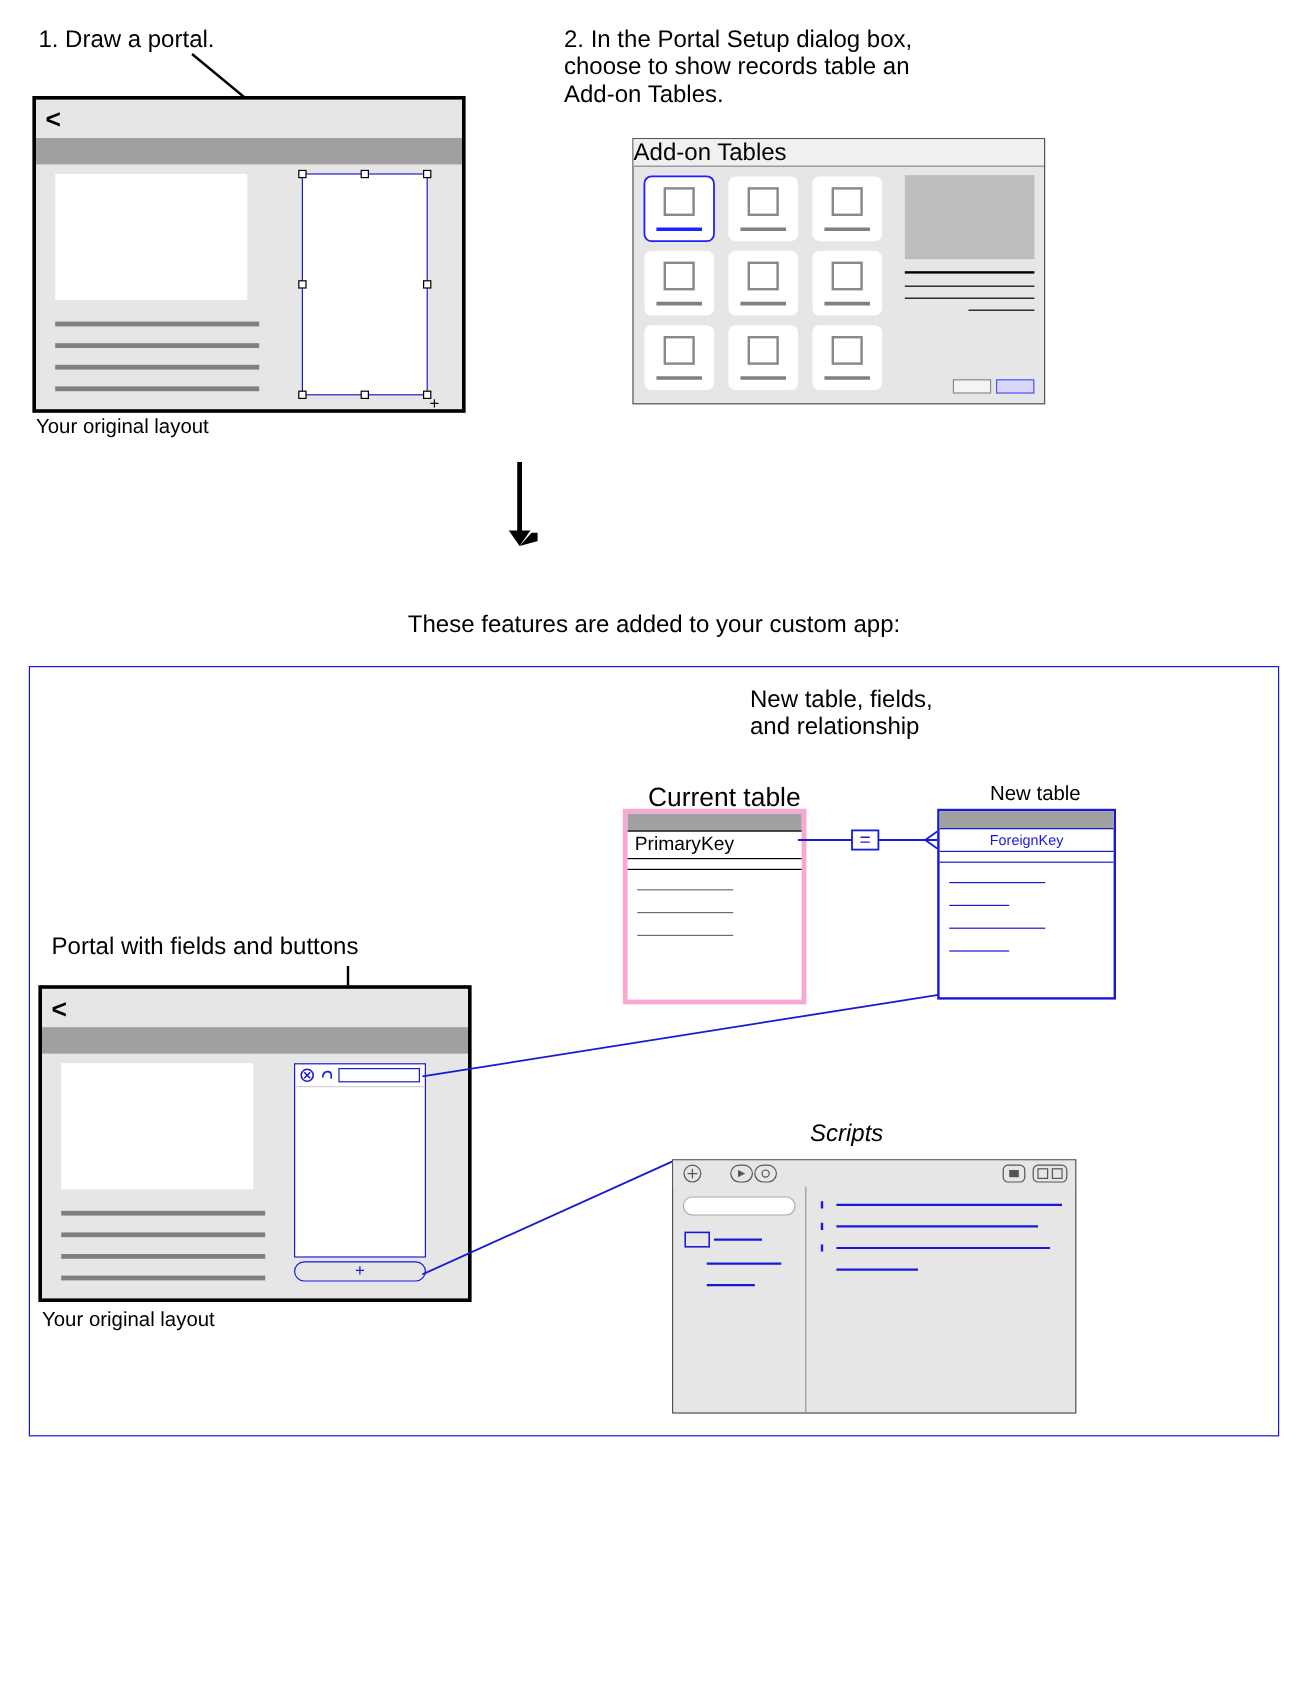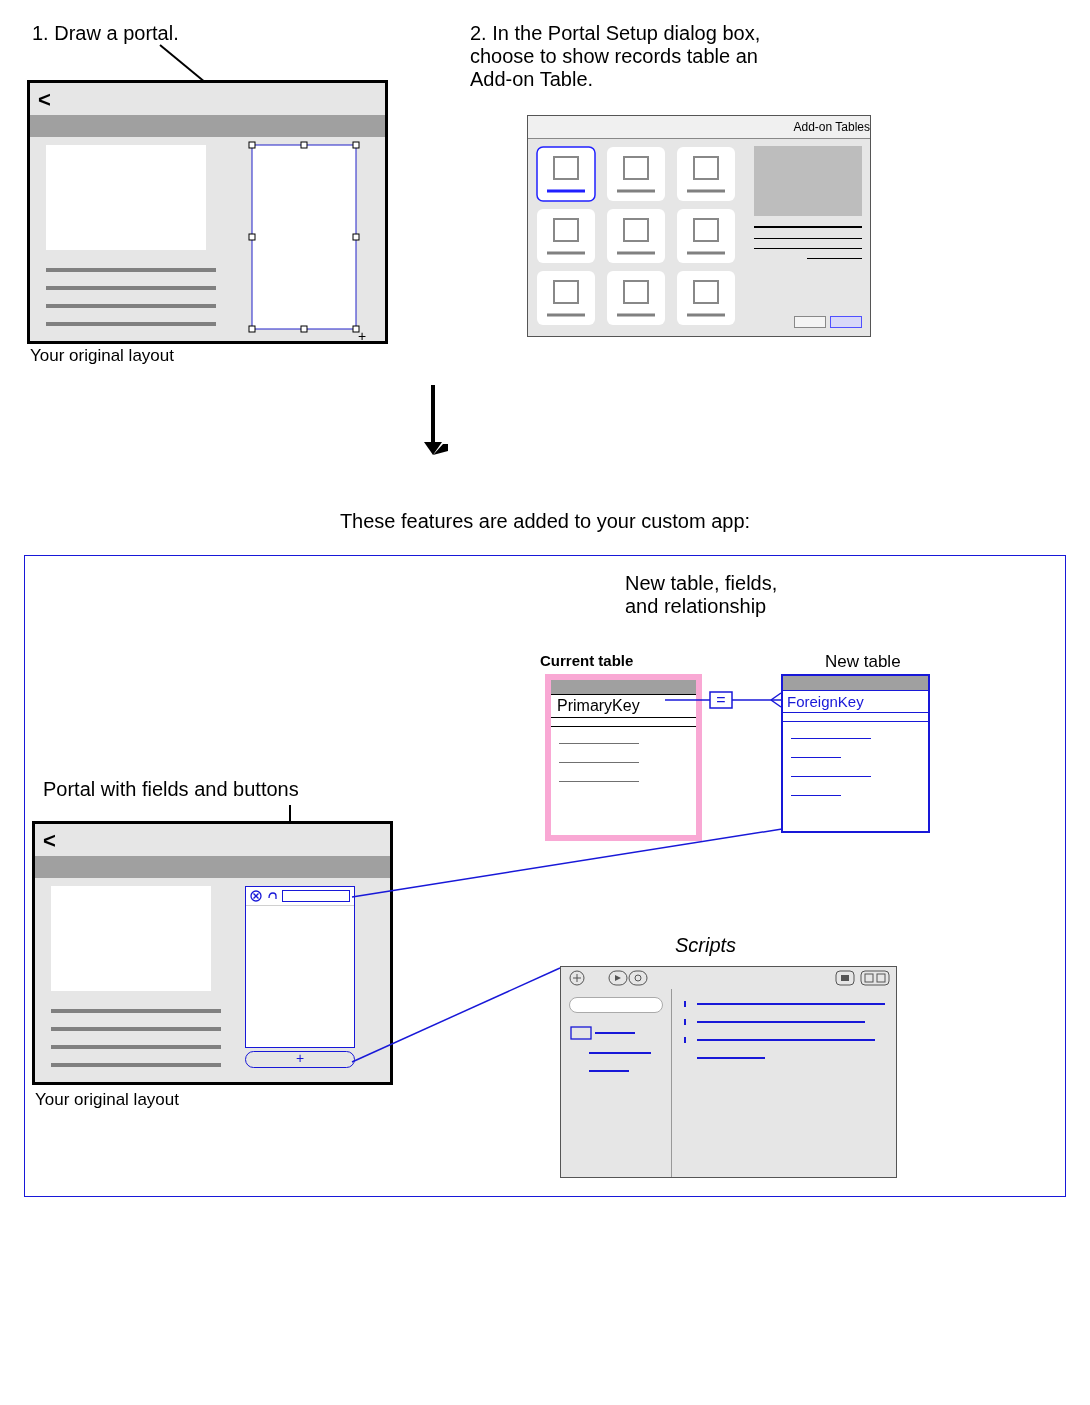--- a/index.html
+++ b/index.html
@@ -19,21 +19,21 @@
 </head>
 <body>
 
 <div style="position:relative; width:1090px; height:470px;">
 
   <div class="step-text" style="position:absolute; left:32px; top:22px;text-align:right;">1. Draw a portal.</div>
 
   <div style="position:absolute; left:470px; top:22px;">
     <div class="step-text">2. In the Portal Setup dialog box,</div>
     <div class="step-text">choose to show records table an</div>
-    <div class="step-text">Add-on Table.</div>
+    <div class="step-text">Add-on Tables.</div>
   </div>
 
   <svg style="position:absolute; left:150px; top:40px;" width="180" height="120">
     <line x1="10" y1="5" x2="125" y2="100" stroke="#000" stroke-width="2"></line>
     <polygon points="125,100 112,96 119,87" fill="#000"></polygon>
   </svg>
 
   <div style="position:absolute; left:27px; top:80px; width:355px; height:258px; background:#e6e6e6; border:3px solid #000;">
     <div style="position:absolute; left:8px; top:4px; font-size:22px; font-weight:bold;">&lt;</div>
     <div style="position:absolute; left:0; top:32px; width:100%; height:22px; background:#a0a0a0;"></div>
@@ -54,21 +54,21 @@
       <rect x="105" y="93" width="6" height="6" fill="#fff" stroke="#000"></rect>
       <rect x="1" y="185" width="6" height="6" fill="#fff" stroke="#000"></rect>
       <rect x="53" y="185" width="6" height="6" fill="#fff" stroke="#000"></rect>
       <rect x="105" y="185" width="6" height="6" fill="#fff" stroke="#000"></rect>
       <text x="110" y="200" font-size="14">+</text>
     </svg>
   </div>
   <div class="caption" style="position:absolute; left:30px; top:346px;">Your original layout</div>
 
   <div style="position:absolute; left:527px; top:115px; width:342px; height:220px; background:#e6e6e6; border:1px solid #555;">
-    <div style="height:22px; background:#f0f0f0; border-bottom:1px solid #888; text-align:right; line-height:22px; font-size:12px;">
+    <div style="height:22px; background:#f0f0f0; border-bottom:1px solid #888; text-align:left; line-height:22px; font-size:20px;">
       <span>Add-on Tables</span>
     </div>
 
     <svg style="position:absolute; left:6px; top:28px;" width="210" height="186">
 
       <g>
         <rect x="3" y="3" width="58" height="54" rx="6" fill="#fff" stroke="#2020ff" stroke-width="1.5"></rect>
         <rect x="20" y="13" width="24" height="22" fill="none" stroke="#888" stroke-width="2"></rect>
         <line x1="13" y1="47" x2="51" y2="47" stroke="#2020ff" stroke-width="3"></line>
       </g>
@@ -135,37 +135,37 @@
 
 <div class="heading-center" style="margin: 40px 0 22px 0;">These features are added to your custom app:</div>
 
 <div style="position:relative; margin:0 24px 30px 24px; border:1.5px solid #1818d8; height:640px; background:#fff;">
 
   <div style="position:absolute; left:600px; top:16px; text-align:left; width:300px;">
     <div class="sub-heading">New table, fields,</div>
     <div class="sub-heading">and relationship</div>
   </div>
 
-  <div style="position:absolute; left:515px; top:96px; font-size:15px;font-weight:bold;">Current table</div>
+  <div style="position:absolute; left:515px; top:96px; font-size:22px;">Current table</div>
   <div style="position:absolute; left:800px; top:96px; font-size:17px;">New table</div>
 
-  <div style="position:absolute; left:520px; top:118px; width:145px; height:155px; border:6px solid #f9a8d4;">
+  <div style="position:absolute; left:494px; top:118px; width:145px; height:155px; border:4px solid #f9a8d4;">
     <div style="height:14px; background:#a0a0a0; border-bottom:1px solid #000;"></div>
     <div style="border-bottom:1px solid #000; padding:2px 6px; font-size:16px;">PrimaryKey</div>
     <div style="height:8px; border-bottom:1px solid #000;"></div>
     <div style="padding:6px 8px;">
       <div style="border-bottom:1.5px solid #707070; width:80px; height:10px; margin-bottom:8px;"></div>
       <div style="border-bottom:1.5px solid #707070; width:80px; height:10px; margin-bottom:8px;"></div>
       <div style="border-bottom:1.5px solid #707070; width:80px; height:10px;"></div>
     </div>
   </div>
 
   <div style="position:absolute; left:756px; top:118px; width:145px; height:155px; border:2px solid #1818d8;">
     <div style="height:14px; background:#a0a0a0; border-bottom:1px solid #1818d8;"></div>
-    <div style="border-bottom:1px solid #1818d8; padding:2px 4px; font-size:15px; color:#1818d8;">ForeignKey</div>
+    <div style="border-bottom:1px solid #1818d8; padding:2px 4px; font-size:12px; color:#1818d8;text-align:center;">ForeignKey</div>
     <div style="height:8px; border-bottom:1px solid #1818d8;"></div>
     <div style="padding:6px 8px;">
       <div style="border-bottom:1.5px solid #1818d8; width:80px; height:10px; margin-bottom:8px;"></div>
       <div style="border-bottom:1.5px solid #1818d8; width:50px; height:10px; margin-bottom:8px;"></div>
       <div style="border-bottom:1.5px solid #1818d8; width:80px; height:10px; margin-bottom:8px;"></div>
       <div style="border-bottom:1.5px solid #1818d8; width:50px; height:10px;"></div>
     </div>
   </div>
 
   <svg style="position:absolute; left:638px; top:132px;" width="120" height="30">

